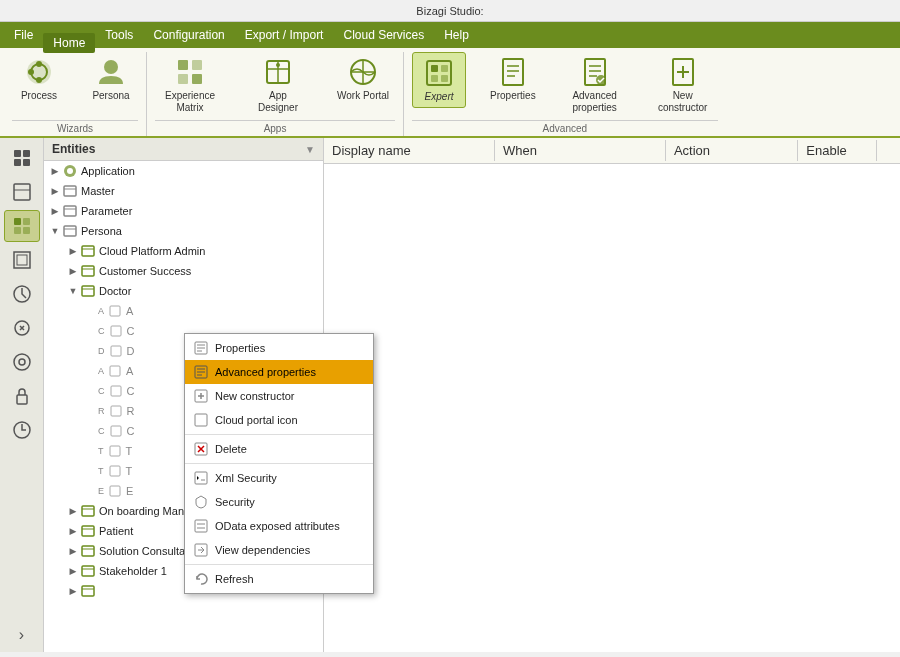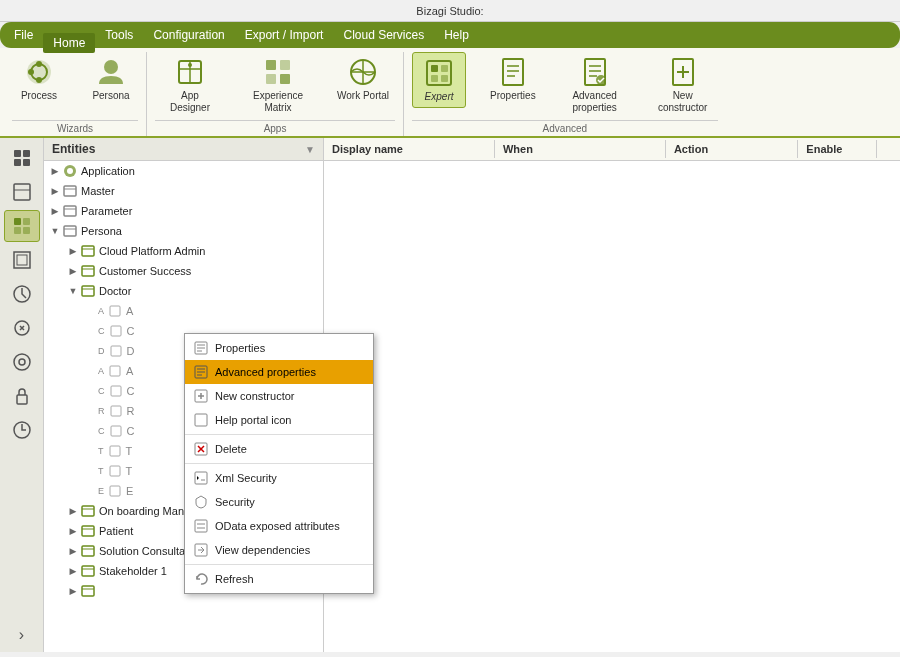--- a/index.html
+++ b/index.html
@@ -17,21 +17,20 @@
       border-bottom: 1px solid #ccc;
     }
 
     
     .menu-bar {
       background: #6b8c1e;
       height: 26px;
       display: flex;
       align-items: center;
       padding: 0 4px;
-      border-radius: 11px;
     }
     .menu-bar-item {
       color: white;
       padding: 3px 10px;
       font-size: 12px;
       cursor: pointer;
       border-radius: 2px;
     }
     .menu-bar-item:hover, .menu-bar-item.active {
       background: #4a6610;
@@ -243,22 +242,22 @@
       flex-direction: column;
     }
     .content-header {
       display: flex;
       background: #f8f8f0;
       border-bottom: 1px solid #ccc;
       padding: 2px 0;
     }
     .content-col-header {
       padding: 3px 8px;
-      font-size: 11px;
-      font-weight: bold;
+      font-size: 13px;
+      font-weight: normal;
       color: #333;
       border-right: 1px solid #ccc;
     }
 
     
     .tree-scroll::-webkit-scrollbar { width: 8px; }
     .tree-scroll::-webkit-scrollbar-track { background: #f0f0f0; }
     .tree-scroll::-webkit-scrollbar-thumb { background: #bbb; border-radius: 4px; }
   </style>
 </head>
@@ -306,38 +305,38 @@
         </button>
       </div>
       <div class="ribbon-group-label">Wizards</div>
     </div>
 
     <div class="ribbon-group">
       <div class="ribbon-items">
         <button class="ribbon-btn">
           <div class="icon-box">
             <svg width="32" height="32" viewBox="0 0 32 32">
+              <rect x="4" y="4" width="10" height="10" fill="#6b8c1e" opacity="0.7" rx="1"></rect>
+              <rect x="18" y="4" width="10" height="10" fill="#6b8c1e" opacity="0.4" rx="1"></rect>
+              <rect x="4" y="18" width="10" height="10" fill="#6b8c1e" opacity="0.4" rx="1"></rect>
+              <rect x="18" y="18" width="10" height="10" fill="#6b8c1e" opacity="0.7" rx="1"></rect>
+            </svg>
+          </div>
+          <span class="btn-label">Experience Matrix</span>
+        </button>
+        <button class="ribbon-btn">
+          <div class="icon-box">
+            <svg width="32" height="32" viewBox="0 0 32 32">
               <rect x="5" y="5" width="22" height="22" fill="none" stroke="#6b8c1e" stroke-width="2" rx="2"></rect>
               <path d="M5 13 L27 13" stroke="#6b8c1e" stroke-width="1.5"></path>
               <path d="M16 5 L16 27" stroke="#6b8c1e" stroke-width="1.5"></path>
               <circle cx="16" cy="9" r="2" fill="#6b8c1e"></circle>
             </svg>
           </div>
           <span class="btn-label">App Designer</span>
-        </button>
-        <button class="ribbon-btn">
-          <div class="icon-box">
-            <svg width="32" height="32" viewBox="0 0 32 32">
-              <rect x="4" y="4" width="10" height="10" fill="#6b8c1e" opacity="0.7" rx="1"></rect>
-              <rect x="18" y="4" width="10" height="10" fill="#6b8c1e" opacity="0.4" rx="1"></rect>
-              <rect x="4" y="18" width="10" height="10" fill="#6b8c1e" opacity="0.4" rx="1"></rect>
-              <rect x="18" y="18" width="10" height="10" fill="#6b8c1e" opacity="0.7" rx="1"></rect>
-            </svg>
-          </div>
-          <span class="btn-label">Experience Matrix</span>
         </button>
         <button class="ribbon-btn">
           <div class="icon-box">
             <svg width="32" height="32" viewBox="0 0 32 32">
               <circle cx="16" cy="16" r="12" fill="none" stroke="#6b8c1e" stroke-width="2"></circle>
               <path d="M4 16 Q10 10 16 16 Q22 22 28 16" fill="none" stroke="#6b8c1e" stroke-width="1.5"></path>
               <path d="M16 4 L16 28" fill="none" stroke="#6b8c1e" stroke-width="1.5"></path>
               <path d="M4 16 L28 16" fill="none" stroke="#6b8c1e" stroke-width="1.5"></path>
             </svg>
           </div>
@@ -734,21 +733,21 @@
             </svg>
         </span>
         <span>New constructor</span>
       </div>
       <div class="context-menu-item">
         <span class="context-menu-icon">
           <svg width="14" height="14" viewBox="0 0 14 14">
               <rect x="1" y="1" width="12" height="12" fill="none" stroke="#888" stroke-width="1" rx="1"></rect>
             </svg>
         </span>
-        <span>Help portal icon</span>
+        <span>Cloud portal icon</span>
       </div>
       <div class="context-menu-separator"></div>
       <div class="context-menu-item">
         <span class="context-menu-icon">
           <svg width="14" height="14" viewBox="0 0 14 14">
               <rect x="1" y="1" width="12" height="12" fill="none" stroke="#888" stroke-width="1" rx="1"></rect>
               <path d="M4 4 L10 10 M10 4 L4 10" stroke="#c00" stroke-width="1.5"></path>
             </svg>
         </span>
         <span>Delete</span>

